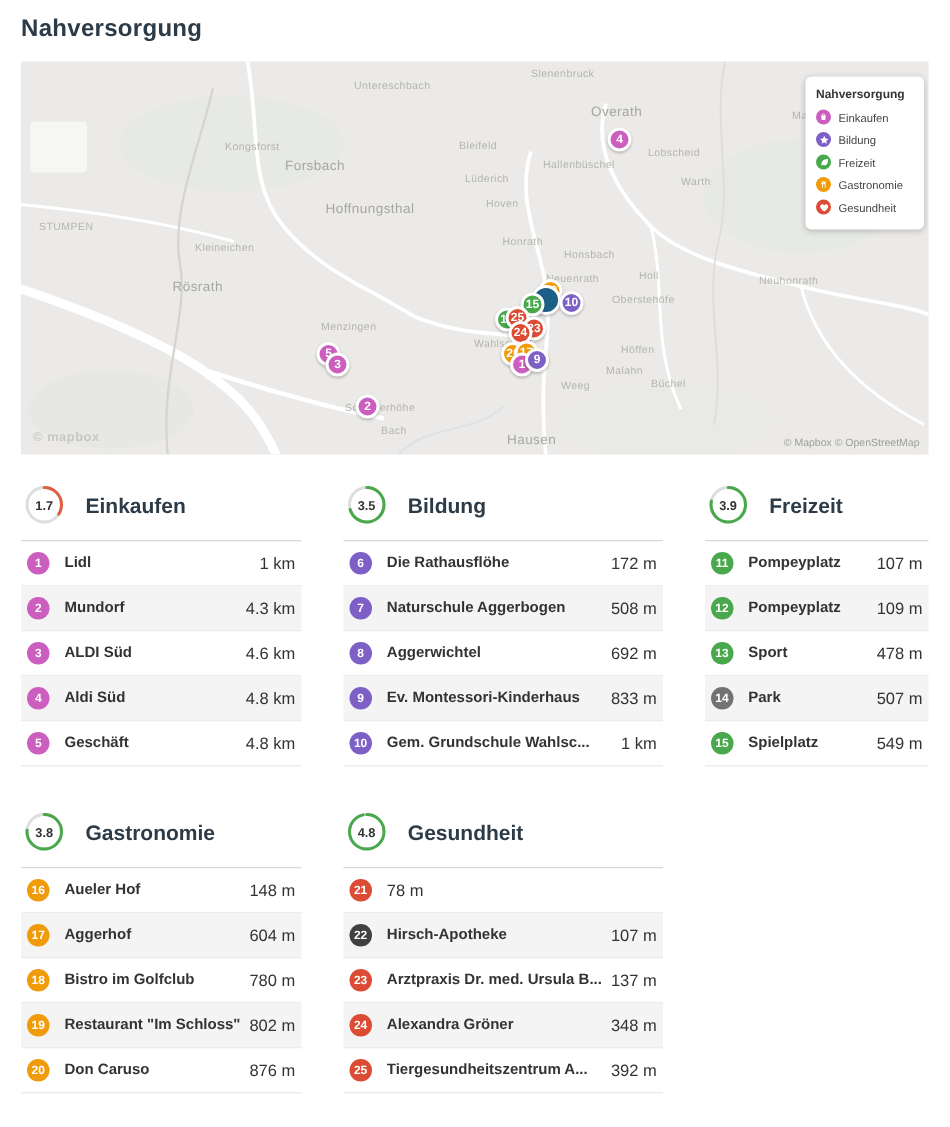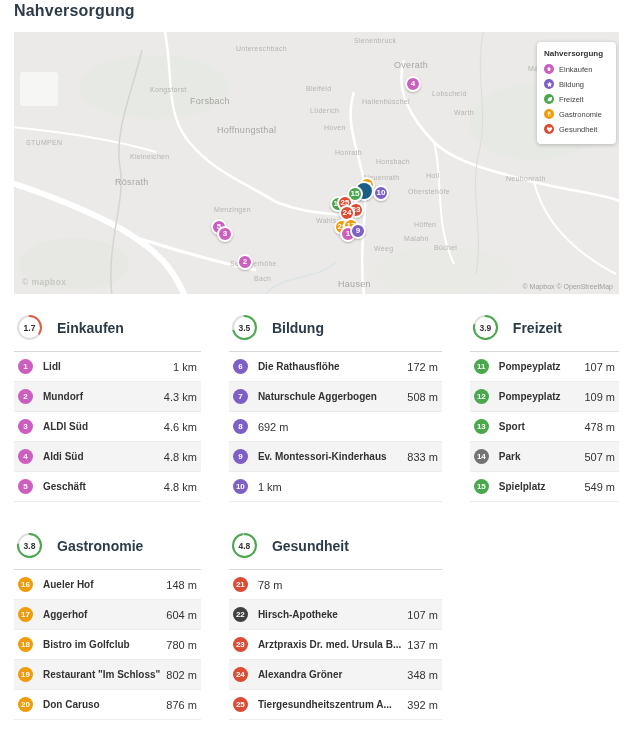--- a/index.html
+++ b/index.html
@@ -1,21 +1,21 @@
 <!DOCTYPE html>
 <html><head>
 <meta charset="utf-8">
 <style>
   * { box-sizing: border-box; }
   html,body { margin:0; padding:0; background:#fff; }
   body {
     width:633px; height:751px; overflow:hidden;
     font-family:"Liberation Sans", sans-serif; color:#333;
   }
-  .page { width:633px; padding-top:2px; }
+  .page { width:633px; padding-top:11px; }
   h1.page-title {
     margin:0 14px 12px 14px; font-size:16px; font-weight:700; color:#2c3b48;
     letter-spacing:.2px;
   }
   
   .map {
     position:relative; margin:0 14px; width:605px; height:262px;
     background:#ebeae8; overflow:hidden;
   }
   .map-art { position:absolute; left:0; top:0; }
@@ -266,29 +266,31 @@
             <span class="nm">Die Rathausflöhe</span>
             <span class="dist">172 m</span>
           </div>
           <div class="row alt">
             <span class="pin" style="background:#7d5fc6">7</span>
             <span class="nm">Naturschule Aggerbogen</span>
             <span class="dist">508 m</span>
           </div>
           <div class="row">
             <span class="pin" style="background:#7d5fc6">8</span>
+            <span class="nm">Aggerwichtel</span>
             <span class="dist">692 m</span>
           </div>
           <div class="row alt">
             <span class="pin" style="background:#7d5fc6">9</span>
             <span class="nm">Ev. Montessori-Kinderhaus</span>
             <span class="dist">833 m</span>
           </div>
           <div class="row">
             <span class="pin" style="background:#7d5fc6">10</span>
+            <span class="nm">Gem. Grundschule Wahlsc...</span>
             <span class="dist">1 km</span>
           </div>
         </div>
     </section>
 
     <section>
       <header>
         <span class="badge">
           <svg width="27" height="27" viewBox="0 0 27 27">
             <circle cx="13.5" cy="13.5" r="11.5" stroke="#dedede" stroke-width="2" fill="none"></circle>

